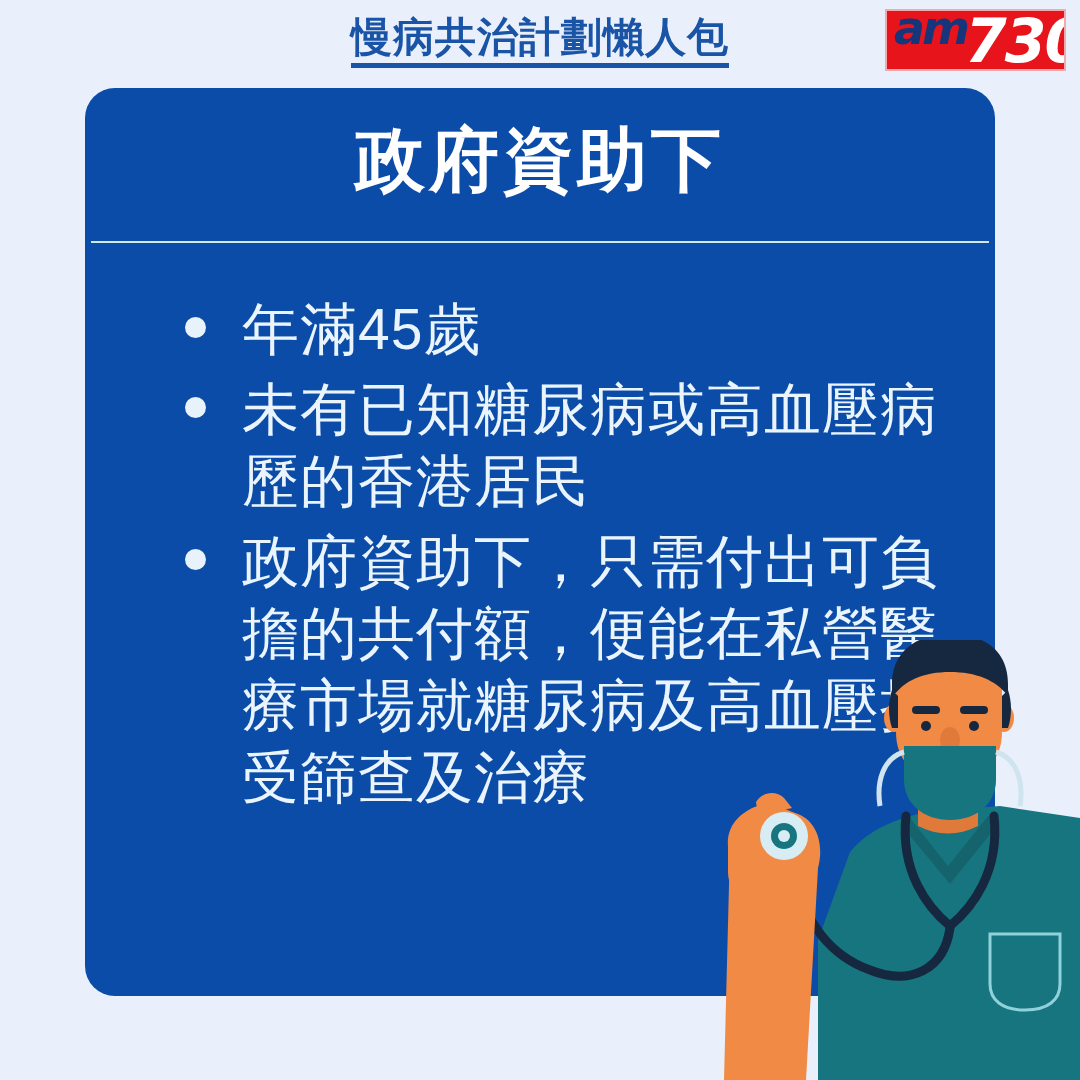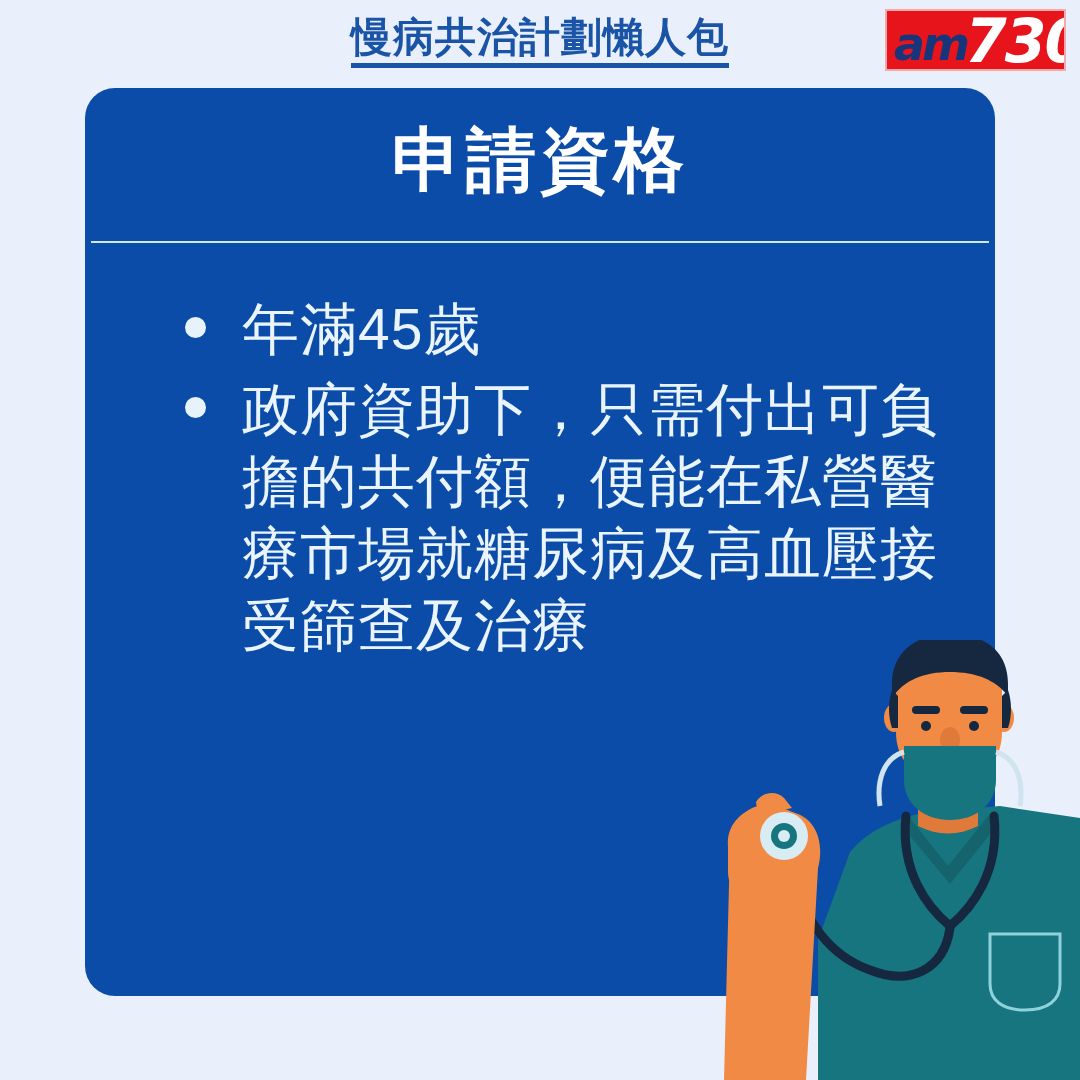--- a/index.html
+++ b/index.html
@@ -70,21 +70,21 @@
     justify-content: flex-start;
   }
   #brand-am {
     font-size: 46px;
     font-weight: bold;
     font-style: italic;
     color: #16357a;
     line-height: 46px;
     letter-spacing: -3px;
     padding-left: 7px;
-    padding-bottom: 2px;
+    padding-bottom: 18px;
     font-family: "DejaVu Sans", sans-serif;
   }
   #brand-730 {
     font-size: 60px;
     font-weight: bold;
     font-style: italic;
     color: #ffffff;
     line-height: 56px;
     letter-spacing: -2px;
     padding-bottom: 0px;
@@ -176,30 +176,34 @@
 
     <div id="brand-logo">
       <div class="logo-inner">
         <span id="brand-am">am</span>
           <span id="brand-730">730</span>
       </div>
     </div>
   </div>
 
   <div id="info-card">
-    <div id="card-heading">申請資格</div>
+    <div id="card-heading">政府資助下</div>
     <div id="card-divider"></div>
 
     <div id="bullet-list">
       <div class="bullet-row">
         <span class="bullet-dot"></span>
         <span class="bullet-text">年滿45歲</span>
       </div>
       <div class="bullet-row">
         <span class="bullet-dot"></span>
+        <span class="bullet-text">未有已知糖尿病或高血壓病歷的香港居民</span>
+      </div>
+      <div class="bullet-row">
+        <span class="bullet-dot"></span>
         <span class="bullet-text">政府資助下，只需付出可負擔的共付額，便能在私營醫療市場就糖尿病及高血壓接受篩查及治療</span>
       </div>
     </div>
   </div>
 
   <div id="doctor-illustration">
     <svg width="380" height="440" viewBox="0 0 380 440" xmlns="http://www.w3.org/2000/svg">
 
       <path d="M150 212 C168 190 196 178 228 172 L300 166 L380 178 L380 440 L118 440 L118 300 Z" fill="#17757f"></path>
 

